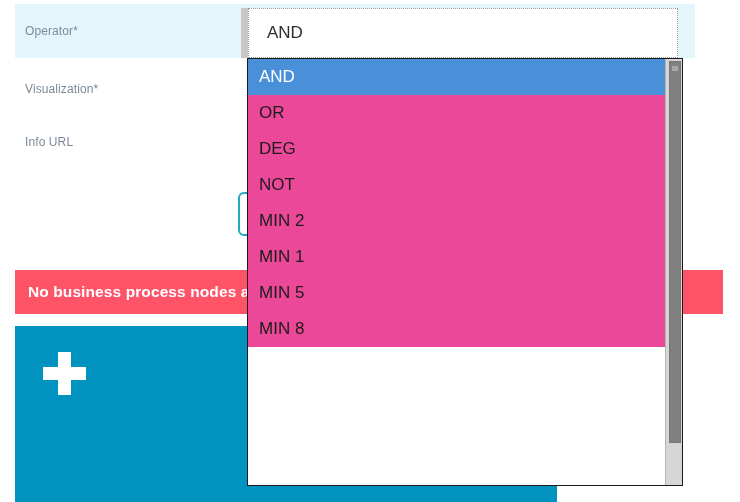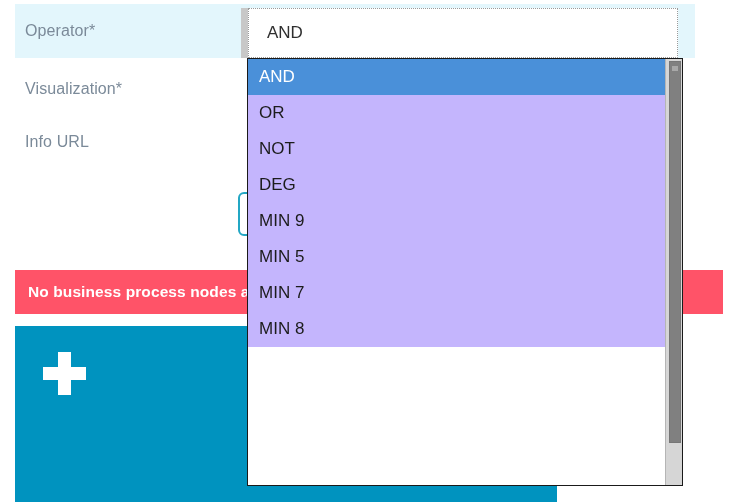--- a/index.html
+++ b/index.html
@@ -28,21 +28,21 @@
     width: 680px;
     height: 54px;
     display: flex;
     align-items: center;
     box-sizing: border-box;
   }
   .form-row.highlight {
     background: #e3f6fc;
   }
   .form-label {
-    font-size: 16px;
+    font-size: 12px;
     color: #7b8a99;
     padding-left: 10px;
     letter-spacing: 0.1px;
     white-space: nowrap;
   }
 
   #row-operator  { top: 4px;   }
   #row-visual    { top: 62px;  }
   #row-infourl   { top: 115px; }
 
@@ -156,21 +156,21 @@
     list-style: none;
   }
   .dropdown-option {
     height: 36px;
     display: flex;
     align-items: center;
     padding-left: 11px;
     font-size: 17px;
     color: #1c1c1c;
     box-sizing: border-box;
-    background: #c4b5fd;
+    background: #ec4899;
     white-space: nowrap;
   }
   .dropdown-option.selected {
     background: #4a90d9;
     color: #ffffff;
   }
 
   
   #dropdown-scrollbar {
     position: absolute;
@@ -232,25 +232,25 @@
 <div id="select-left-nub"></div>
 <div id="operator-select-box">
   <span>AND</span>
 </div>
 
 <div id="operator-dropdown">
 
   <ul id="dropdown-list">
       <li class="dropdown-option selected">AND</li>
       <li class="dropdown-option">OR</li>
+      <li class="dropdown-option">DEG</li>
       <li class="dropdown-option">NOT</li>
-      <li class="dropdown-option">DEG</li>
-      <li class="dropdown-option">MIN 9</li>
+      <li class="dropdown-option">MIN 2</li>
+      <li class="dropdown-option">MIN 1</li>
       <li class="dropdown-option">MIN 5</li>
-      <li class="dropdown-option">MIN 7</li>
       <li class="dropdown-option">MIN 8</li>
     </ul>
 
   <div id="dropdown-scrollbar">
     <div id="dropdown-scroll-thumb">
       <div id="scroll-thumb-grip"></div>
     </div>
   </div>
 </div>
 

